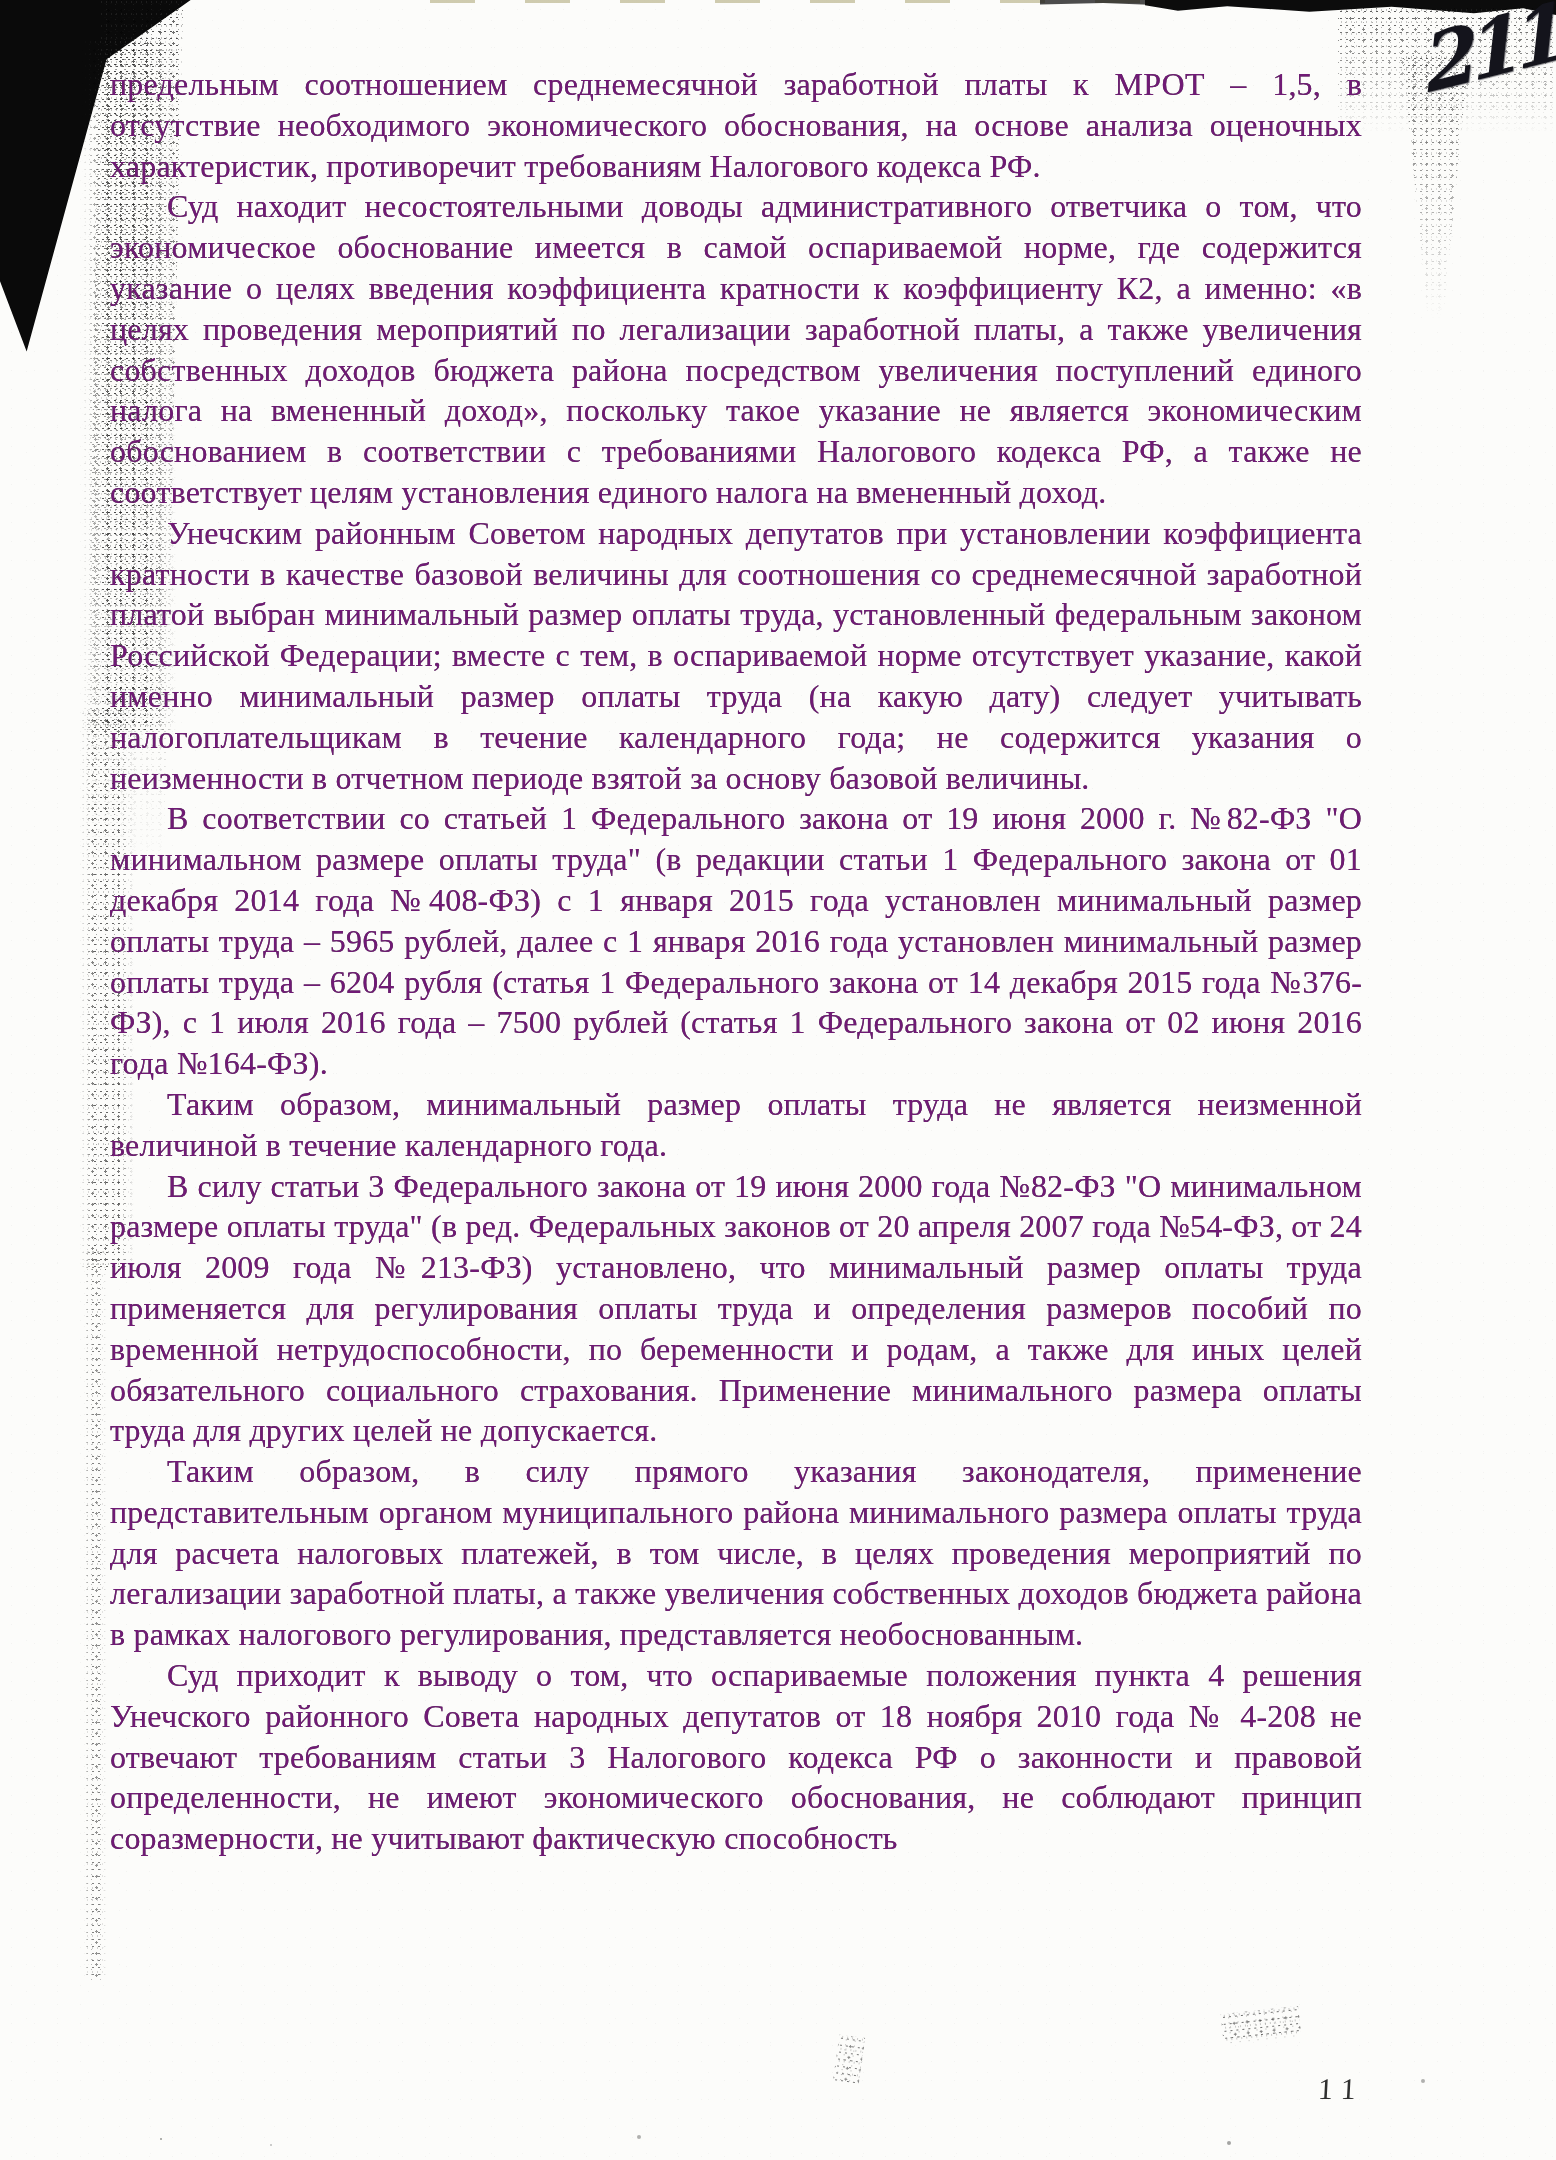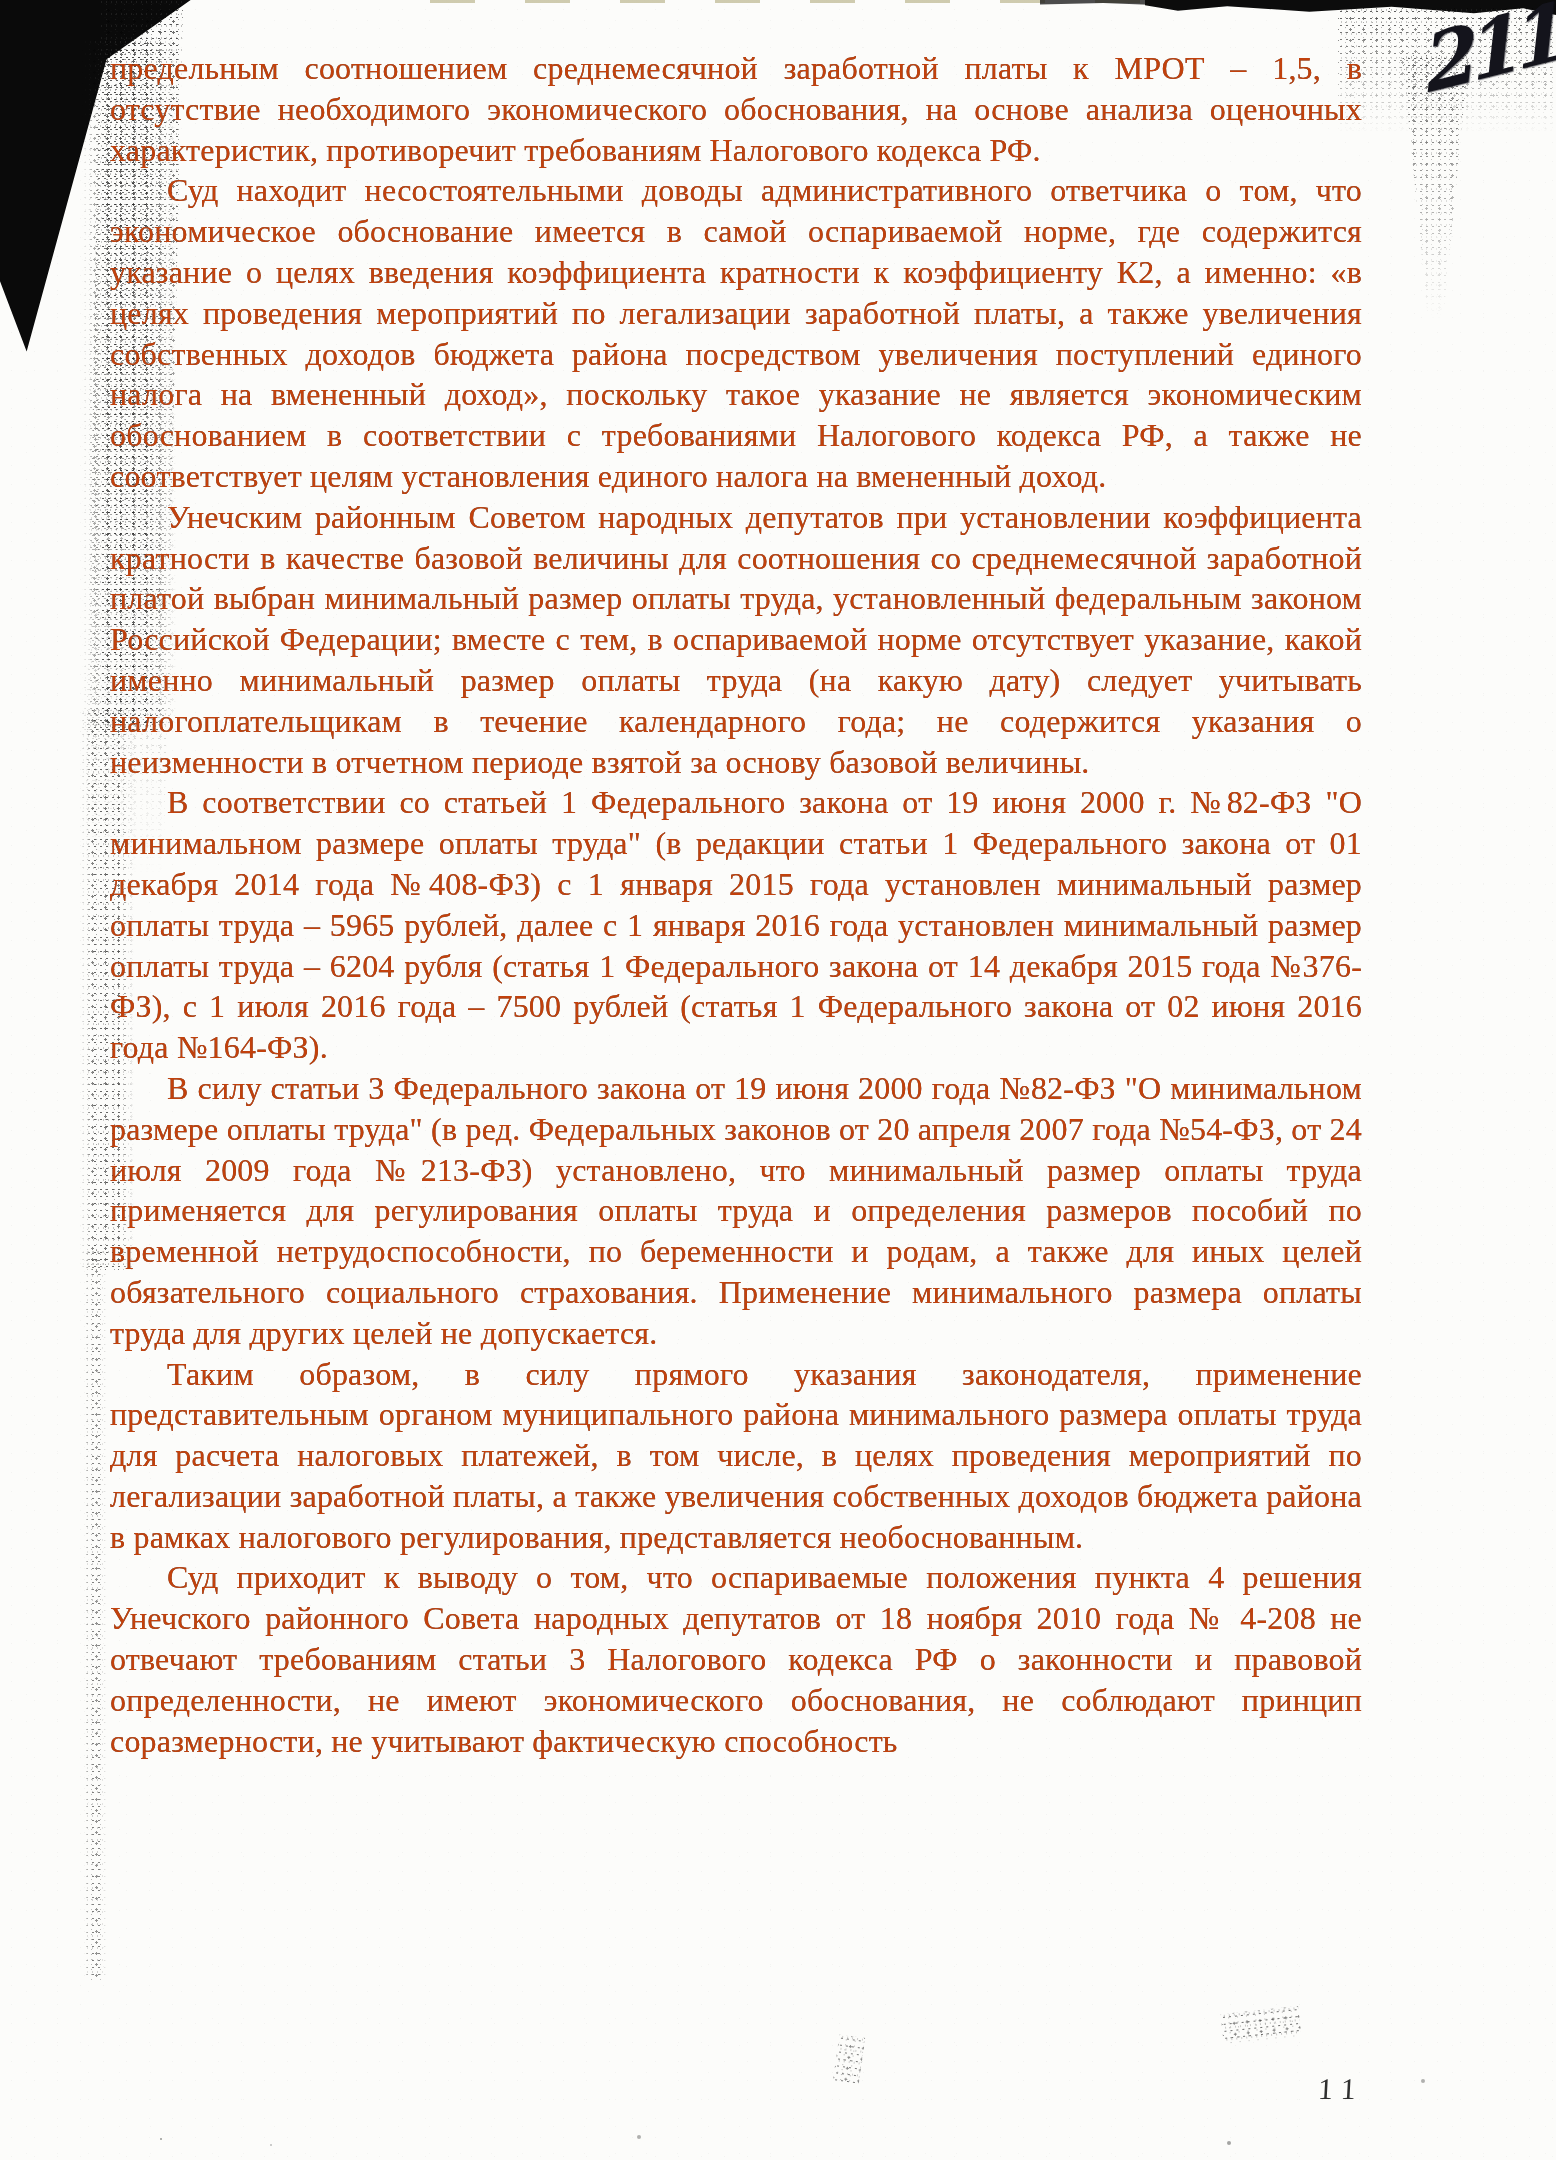--- a/index.html
+++ b/index.html
@@ -6,24 +6,24 @@
   .page{
     position:relative;
     width:1556px;height:2160px;
     background:#fcfcfa;
     overflow:hidden;
     font-family:"Liberation Serif", serif;
   }
   
   .textblock{
     position:absolute;
-    left:110px;top:48px;width:1252px;
+    left:110px;top:64px;width:1252px;
     font-size:32px;
     line-height:40.8px;
-    color:#c2410c;
+    color:#701a75;
     text-align:justify;
     text-shadow:0 0 0.6px rgba(25,25,25,.75);
     letter-spacing:.2px;
   }
   .textblock p{margin:0;text-indent:57px;}
   .textblock p.cont{text-indent:0;}
   
   .handwritten{
     position:absolute;
     left:1424px;top:2px;
@@ -130,20 +130,21 @@
   <div class="smudge-2 speckle"></div>
   <div class="dots"></div>
 
   <div class="handwritten">211</div>
 
   <div class="textblock">
     <p class="cont">предельным соотношением среднемесячной заработной платы к МРОТ – 1,5, в отсутствие необходимого экономического обоснования, на основе анализа оценочных характеристик, противоречит требованиям Налогового кодекса РФ.</p>
     <p>Суд находит несостоятельными доводы административного ответчика о том, что экономическое обоснование имеется в самой оспариваемой норме, где содержится указание о целях введения коэффициента кратности к коэффициенту К2, а именно: «в целях проведения мероприятий по легализации заработной платы, а также увеличения собственных доходов бюджета района посредством увеличения поступлений единого налога на вмененный доход», поскольку такое указание не является экономическим обоснованием в соответствии с требованиями Налогового кодекса РФ, а также не соответствует целям установления единого налога на вмененный доход.</p>
     <p>Унечским районным Советом народных депутатов при установлении коэффициента кратности в качестве базовой величины для соотношения со среднемесячной заработной платой выбран минимальный размер оплаты труда, установленный федеральным законом Российской Федерации; вместе с тем, в оспариваемой норме отсутствует указание, какой именно минимальный размер оплаты труда (на какую дату) следует учитывать налогоплательщикам в течение календарного года; не содержится указания о неизменности в отчетном периоде взятой за основу базовой величины.</p>
     <p>В соответствии со статьей 1 Федерального закона от 19 июня 2000 г. №82-ФЗ "О минимальном размере оплаты труда" (в редакции статьи 1 Федерального закона от 01 декабря 2014 года №408-ФЗ) с 1 января 2015 года установлен минимальный размер оплаты труда – 5965 рублей,  далее с 1 января 2016 года установлен минимальный размер оплаты труда – 6204 рубля (статья 1 Федерального закона от 14 декабря 2015  года №376-ФЗ),  с 1 июля 2016 года – 7500 рублей (статья 1 Федерального закона от 02 июня 2016 года №164-ФЗ).</p>
+    <p>Таким образом, минимальный размер оплаты труда не является неизменной величиной в течение календарного года.</p>
     <p>В силу статьи 3 Федерального закона от 19 июня 2000 года №82-ФЗ "О минимальном размере оплаты труда" (в ред. Федеральных законов от 20 апреля 2007 года  №54-ФЗ, от 24 июля 2009 года №213-ФЗ)  установлено, что минимальный размер оплаты труда применяется для регулирования оплаты труда и определения размеров пособий по временной нетрудоспособности, по беременности и родам, а также для иных целей обязательного социального страхования. Применение минимального размера оплаты труда для других целей не допускается.</p>
     <p>Таким образом, в силу прямого указания законодателя, применение представительным органом муниципального района минимального размера оплаты труда для расчета налоговых платежей, в том числе, в целях проведения мероприятий по легализации заработной платы, а также увеличения собственных доходов бюджета района в рамках налогового регулирования, представляется необоснованным.</p>
     <p>Суд приходит к выводу о том, что оспариваемые положения пункта 4 решения Унечского районного Совета народных депутатов от 18 ноября 2010 года № 4-208 не отвечают требованиям статьи 3 Налогового кодекса РФ о законности и правовой определенности, не имеют экономического обоснования, не соблюдают принцип соразмерности, не учитывают фактическую способность</p>
   </div>
 
   <div class="pagenum">11</div>
 
 </div>
 
 </body></html>

